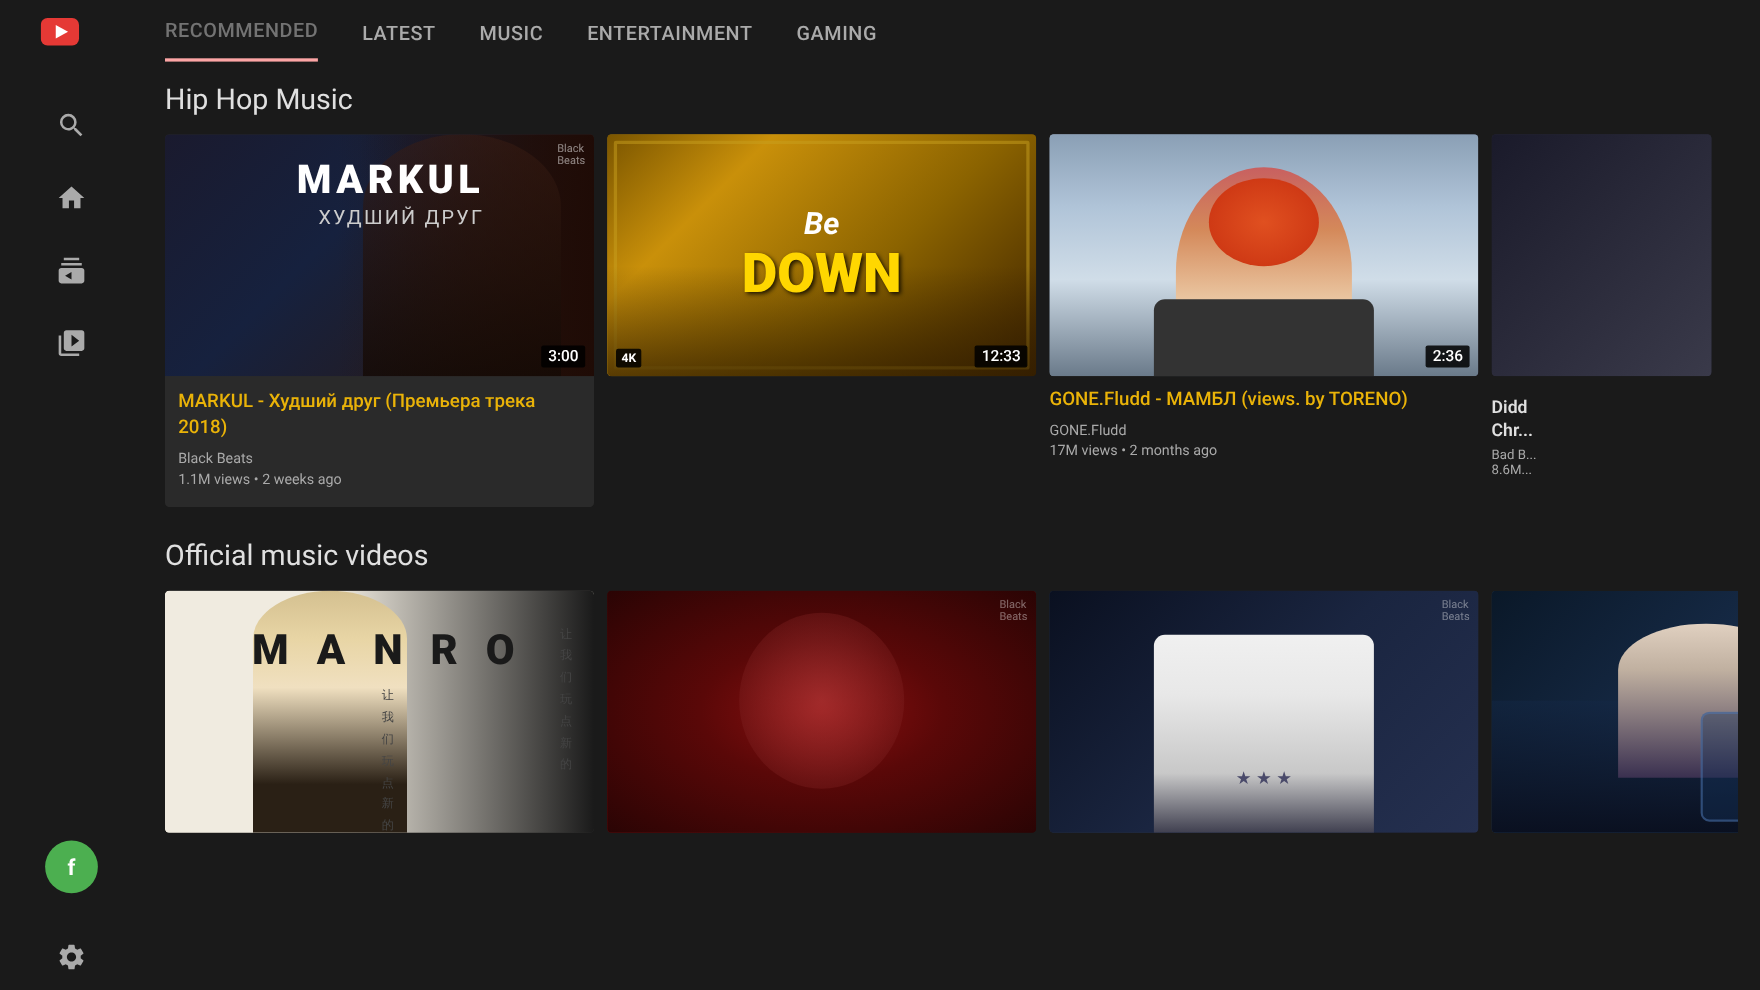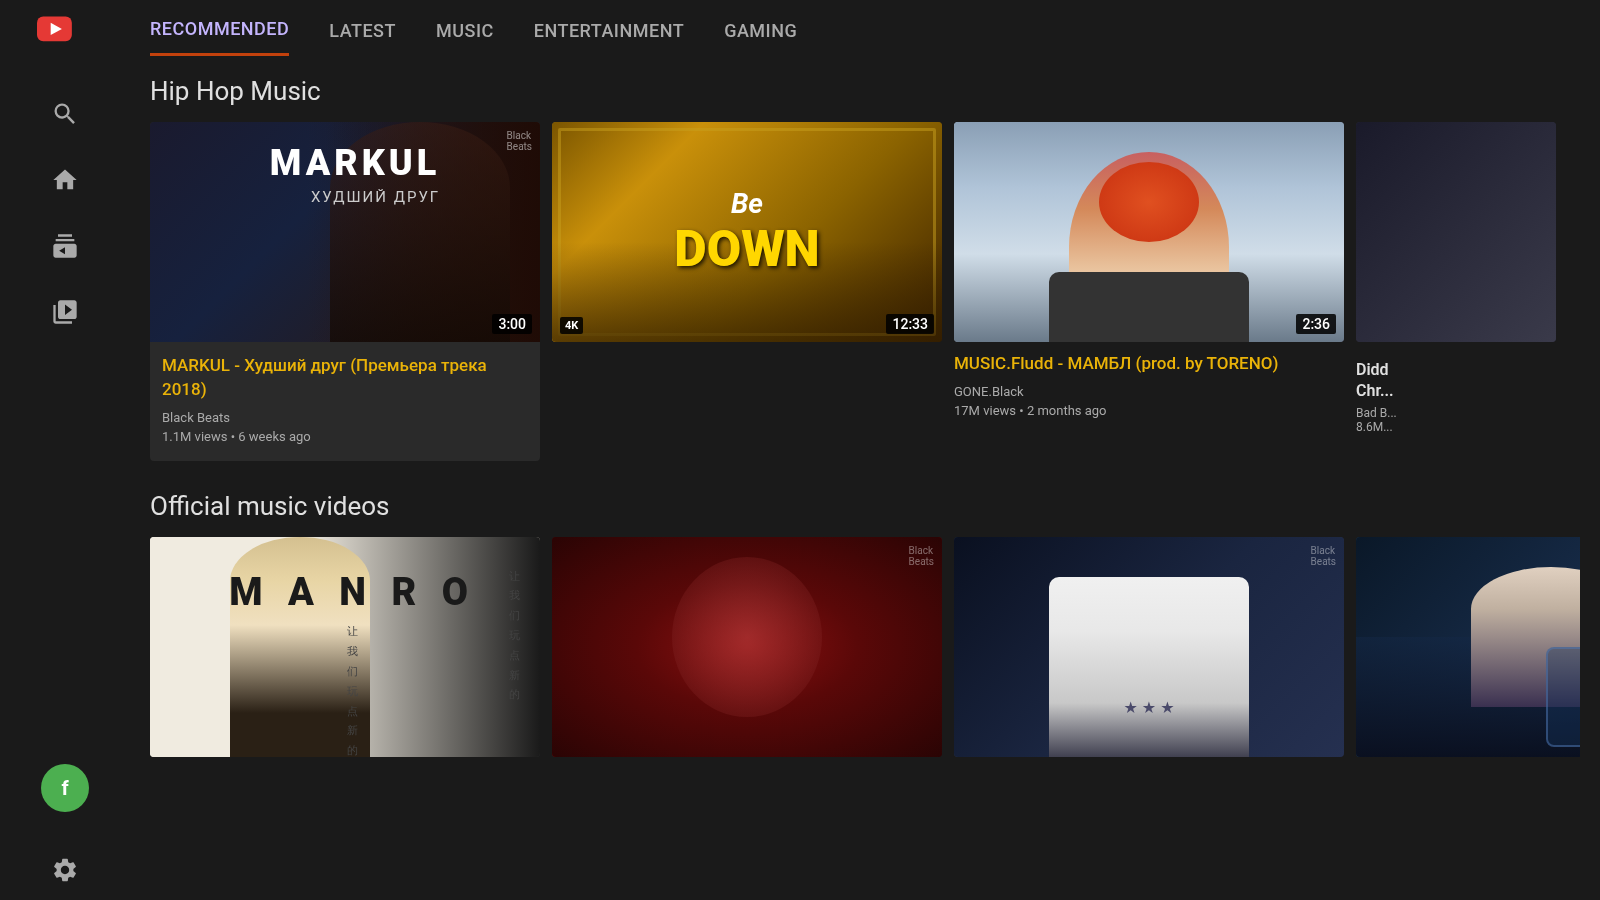--- a/index.html
+++ b/index.html
@@ -84,22 +84,22 @@
       font-size: 18px;
       font-weight: 500;
       color: #aaa;
       cursor: pointer;
       padding-bottom: 14px;
       letter-spacing: 0.5px;
       text-transform: uppercase;
     }
 
     .nav-tab.active {
-      color: #c4b5fd;
-      border-bottom: 3px solid #c2410c;
+      color: #737373;
+      border-bottom: 3px solid #fca5a5;
     }
 
     
     .content {
       flex: 1;
       overflow-y: auto;
       padding: 20px 20px 20px 20px;
     }
 
     .section-title {
@@ -163,21 +163,21 @@
     }
 
     .thumb-1-content .artist-name {
       font-size: 36px;
       font-weight: 900;
       letter-spacing: 4px;
       color: white;
     }
 
     .thumb-1-content .track-name {
-      font-size: 15px;
+      font-size: 18px;
       color: #ccc;
       letter-spacing: 2px;
       margin-top: 4px;
     }
 
     
     .thumb-1::before {
       content: '';
       position: absolute;
       right: 0; top: 0; bottom: 0;
@@ -414,21 +414,21 @@
             </div>
 
             <div style="position:absolute;top:8px;right:8px;font-size:10px;color:rgba(255,255,255,0.5);z-index:3;">Black<br>Beats</div>
           </div>
           <div class="duration-badge">3:00</div>
         </div>
         <div class="video-info">
           <div class="video-title">MARKUL - Худший друг (Премьера трека 2018)</div>
           <div class="video-meta">
             <span>Black Beats</span><br>
-            <span>1.1M views</span> • <span>6 weeks ago</span>
+            <span>1.1M views</span> • <span>2 weeks ago</span>
           </div>
         </div>
       </div>
 
       <div class="video-card">
         <div class="thumbnail-wrapper">
           <div class="thumbnail-bg thumb-2" style="position:relative;">
 
             <div style="position:absolute;inset:0;background:linear-gradient(135deg,#7a5500 0%,#c9900a 25%,#8B6300 60%,#3a2000 100%);"></div>
 
@@ -453,23 +453,23 @@
 
             <div style="position:absolute;bottom:0;left:50%;transform:translateX(-50%);width:160px;height:190px;background:linear-gradient(to bottom,#c86060 0%,#d4895a 30%,#e8c09a 60%,#f5dfc0 80%,#3a3050 100%);border-radius:50% 50% 0 0;"></div>
 
             <div style="position:absolute;bottom:100px;left:50%;transform:translateX(-50%);width:100px;height:80px;background:radial-gradient(#e05020,#c83010);border-radius:50%;"></div>
 
             <div style="position:absolute;bottom:0;left:50%;transform:translateX(-50%) translateY(10px);width:200px;height:80px;background:#333;border-radius:10px 10px 0 0;"></div>
           </div>
           <div class="duration-badge">2:36</div>
         </div>
         <div class="video-info">
-          <div class="video-title">MUSIC.Fludd - МАМБЛ (prod. by TORENO)</div>
+          <div class="video-title">GONE.Fludd - МАМБЛ (views. by TORENO)</div>
           <div class="video-meta">
-            <span>GONE.Black</span><br>
+            <span>GONE.Fludd</span><br>
             <span>17M views</span> • <span>2 months ago</span>
           </div>
         </div>
       </div>
 
       <div class="video-card partial">
         <div class="thumbnail-wrapper" style="height:220px;">
           <div class="thumbnail-bg thumb-4" style="background:#2a2a3a;position:relative;">
             <div style="position:absolute;inset:0;background:linear-gradient(135deg,#1a1a2a,#3a3a4a);"></div>
           </div>

